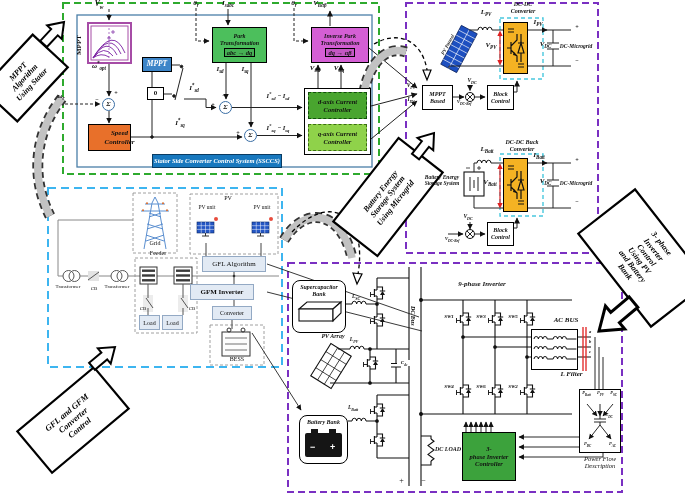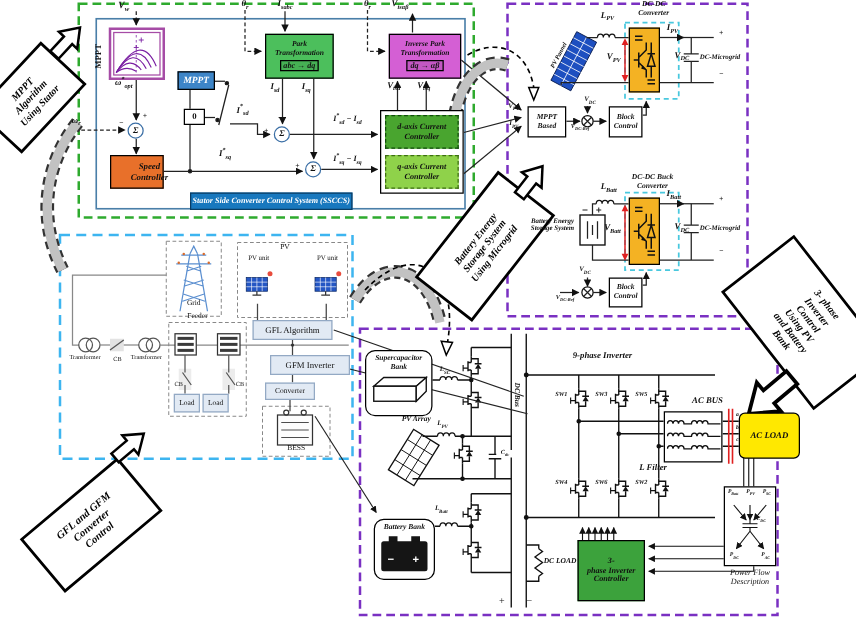--- a/index.html
+++ b/index.html
@@ -428,21 +428,21 @@
 <div class="lbl plain s5" style="left:99px;top:284px;width:36px;">Transformer</div>
 <div class="lbl plain s6" style="left:141px;top:250px;width:34px;">Feeder</div>
 <div class="lbl plain s5" style="left:137px;top:306px;width:12px;">CB</div>
 <div class="lbl plain s5" style="left:186px;top:306px;width:12px;">CB</div>
 <div class="box ltblue" style="left:139px;top:315px;width:21px;height:15px;font-size:6px;">Load</div>
 <div class="box ltblue" style="left:162px;top:315px;width:21px;height:15px;font-size:6px;">Load</div>
 <div class="lbl plain s6" style="left:219px;top:195px;width:18px;">PV</div>
 <div class="lbl plain s55" style="left:193px;top:204px;width:28px;">PV unit</div>
 <div class="lbl plain s55" style="left:248px;top:204px;width:28px;">PV unit</div>
 <div class="box ltblue" style="left:202px;top:256px;width:64px;height:16px;">GFL Algorithm</div>
-<div class="box ltblue" style="left:216px;top:284px;width:64px;height:16px;">GFM Inverter</div>
+<div class="box ltblue" style="left:190px;top:284px;width:64px;height:16px;font-weight:bold;">GFM Inverter</div>
 <div class="box ltblue" style="left:212px;top:306px;width:40px;height:14px;font-size:6px;">Converter</div>
 <div class="lbl plain s6" style="left:215px;top:356px;width:44px;">BESS</div>
 
 <div class="box round" style="left:292px;top:280px;width:54px;height:53px;justify-content:flex-start;padding-top:3px;">
   <span class="lbl" style="position:static;font-size:6px;">Supercapacitor
 Bank</span>
   <svg width="48" height="26" viewBox="0 0 48 26" style="margin-top:2px;">
     <g fill="#fff" stroke="#111" stroke-width="1.1">
       <polygon points="4,10 12,3 46,3 38,10"></polygon>
       <rect x="4" y="10" width="34" height="12"></rect>
@@ -478,25 +478,24 @@
 <div class="lbl" style="left:546px;top:317px;width:40px;">AC BUS</div>
 <div class="box" style="left:531px;top:329px;width:47px;height:41px;border-width:1.4px;">
   <svg width="44" height="38" viewBox="0 0 44 38">
     <g stroke="#111" stroke-width="1" fill="none">
       <path d="M1,8 a2.2,2.5 0 0 1 4.4,0 a2.2,2.5 0 0 1 4.4,0 a2.2,2.5 0 0 1 4.4,0 h6 a2.2,2.5 0 0 1 4.4,0 a2.2,2.5 0 0 1 4.4,0 a2.2,2.5 0 0 1 4.4,0 h10"></path>
       <path d="M1,18 a2.2,2.5 0 0 1 4.4,0 a2.2,2.5 0 0 1 4.4,0 a2.2,2.5 0 0 1 4.4,0 h6 a2.2,2.5 0 0 1 4.4,0 a2.2,2.5 0 0 1 4.4,0 a2.2,2.5 0 0 1 4.4,0 h10"></path>
       <path d="M1,28 a2.2,2.5 0 0 1 4.4,0 a2.2,2.5 0 0 1 4.4,0 a2.2,2.5 0 0 1 4.4,0 h6 a2.2,2.5 0 0 1 4.4,0 a2.2,2.5 0 0 1 4.4,0 a2.2,2.5 0 0 1 4.4,0 h10"></path>
     </g>
   </svg>
 </div>
-<div class="lbl" style="left:499px;top:371px;width:47px;">L Filter</div>
+<div class="lbl" style="left:548px;top:371px;width:47px;">L Filter</div>
 <div class="lbl s45" style="left:587px;top:330px;width:6px;">a</div>
 <div class="lbl s45" style="left:587px;top:340px;width:6px;">b</div>
 <div class="lbl s45" style="left:587px;top:350px;width:6px;">c</div>
-<div class="box acload" style="left:591px;top:330px;width:49px;height:37px;border-width:1.5px;">AC LOAD</div>
 <div class="lbl" style="left:433px;top:446px;width:30px;font-size:6px;">DC LOAD</div>
 <div class="box ctrlgreen" style="left:462px;top:432px;width:54px;height:49px;font-size:6.5px;border-width:1.4px;">3-
 phase Inverter
 Controller</div>
 
 <div class="box" style="left:579px;top:389px;width:42px;height:64px;border-width:1.4px;justify-content:flex-end;">
   <svg width="39" height="50" viewBox="0 0 39 50">
     <g stroke="#111" stroke-width="0.9" fill="none">
       <path d="M6,2 L16,14" marker-end="url(#ah)"></path>
       <path d="M19,2 V14" marker-end="url(#ah)"></path>

